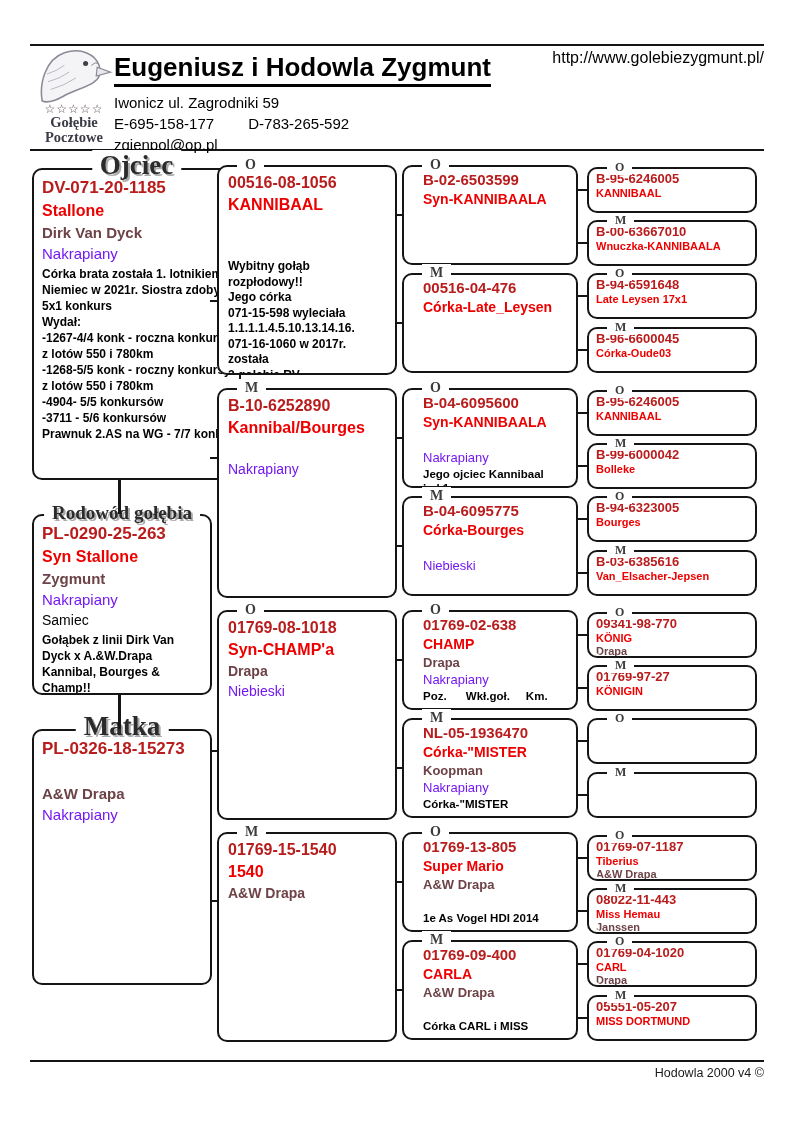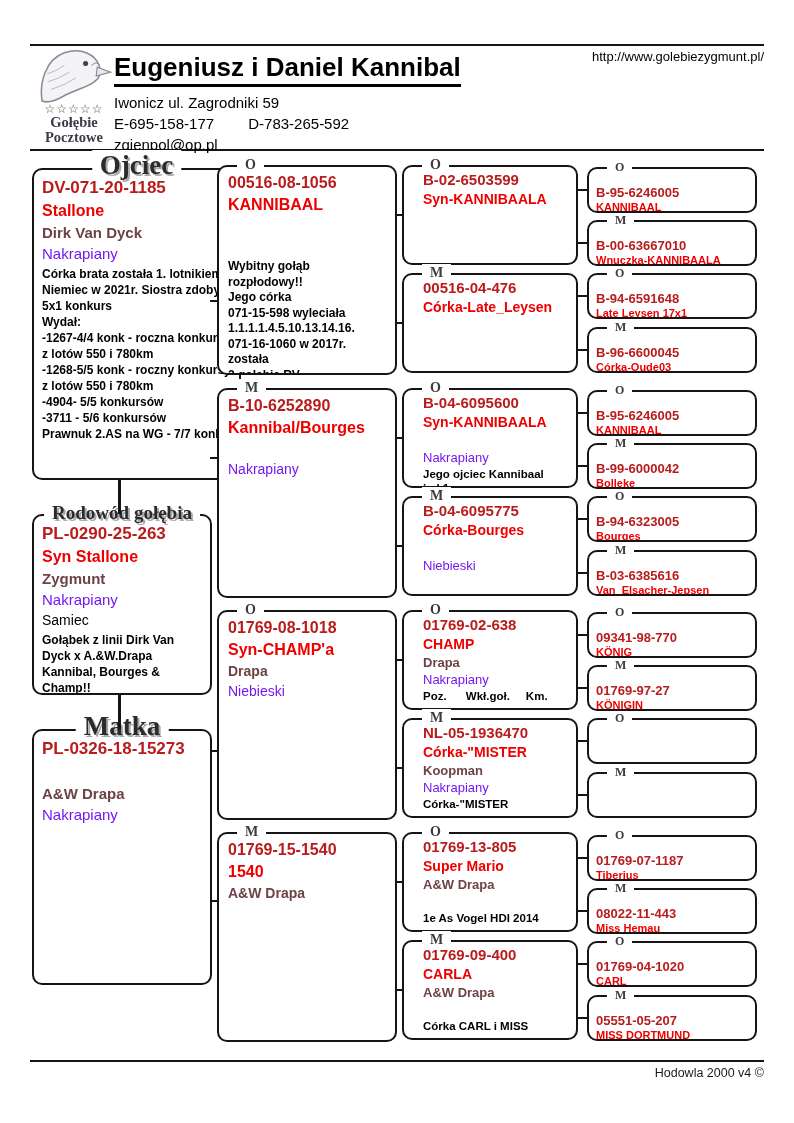--- a/index.html
+++ b/index.html
@@ -11,37 +11,37 @@
   html,body{margin:0;padding:0;background:#fff;}
   body{width:794px;height:1123px;position:relative;
        font-family:"Liberation Sans","DejaVu Sans",sans-serif;color:#000;}
   .page{position:absolute;inset:0;background:#fff;}
 
   .rule{position:absolute;background:var(--ink);}
 
   
   .h-title{position:absolute;left:114px;top:52px;font-size:26px;font-weight:bold;
            border-bottom:3px solid #000;padding-bottom:1px;letter-spacing:0px;white-space:nowrap;}
-  .h-url{position:absolute;right:30px;top:49px;font-size:13px;}
+  .h-url{position:absolute;right:30px;top:49px;font-size:16px;}
   .h-lines{position:absolute;left:114px;top:92px;font-size:15px;line-height:21px;}
   .h-phones span{display:inline-block;}
   .h-phone2{margin-left:30px;}
 
   .logo{position:absolute;left:31px;top:47px;width:86px;text-align:center;}
   .logo-stars{font-size:12px;color:#5a4a4a;letter-spacing:1px;line-height:12px;margin-top:-4px;}
   .logo-text{font-family:"Liberation Serif","DejaVu Serif",serif;font-weight:bold;
              font-size:14.5px;line-height:15px;color:#3b3b47;}
 
   
   .pbox{position:absolute;border:2px solid var(--ink);border-radius:10px;background:#fff;box-sizing:border-box;}
   .inner{height:100%;box-sizing:border-box;overflow:hidden;border-radius:8px;}
   .g1 .inner{padding:6px 8px 4px 8px;}
   .g2 .inner{padding:5px 9px;}
   .g3 .inner{padding:3px 19px;border-radius:24px;}
-  .g4 .inner{padding:16px 7px;}
+  .g4 .inner{padding:2px 7px;border-radius:17px;}
 
   .sexlabel{position:absolute;top:-11px;left:18px;background:#fff;padding:0 8px;
             font-family:"Liberation Serif","DejaVu Serif",serif;font-weight:bold;
             font-size:14px;line-height:18px;color:#3c3c3c;}
   .g4 .sexlabel{font-size:12px;top:-9px;line-height:15px;}
 
   .sectionlabel{position:absolute;left:50%;transform:translateX(-50%);background:#fff;
             padding:0 8px;font-family:"Liberation Serif","DejaVu Serif",serif;font-weight:bold;
             color:#2b2b2b;text-shadow:2px 2px 0 #aaa;white-space:nowrap;}
   .lbl-big{font-size:27px;top:-20px;line-height:30px;}
@@ -97,21 +97,21 @@
       <path d="M64,21 L78,26 L63,30 Z" fill="#e8e8ec" stroke="#8a8a96" stroke-width="1.2"></path>
       <circle cx="52" cy="17" r="2.6" fill="#3f3f46"></circle>
       <path d="M58,19 q4,-4 7,-2" stroke="#8a8a96" stroke-width="1" fill="none"></path>
       <path d="M16,44 q14,-4 26,-12 M13,36 q12,-3 22,-10 M12,28 q10,-3 18,-9" stroke="#b6b6c0" stroke-width="1" fill="none"></path>
     </svg>
     <div class="logo-stars">☆☆☆☆☆</div>
     <div class="logo-text">Gołębie</div>
     <div class="logo-text">Pocztowe</div>
   </div>
 
-  <div class="h-title">Eugeniusz i Daniel Kannibal</div>
+  <div class="h-title">Eugeniusz i Hodowla Zygmunt</div>
   <div class="h-url">http://www.golebiezygmunt.pl/</div>
 
   <div class="h-lines">
     <div>Iwonicz ul. Zagrodniki 59</div>
     <div class="h-phones">
       <span>E-695-158-177</span>
       <span class="h-phone2">D-783-265-592</span>
     </div>
     <div>zgienpol@op.pl</div>
   </div>

